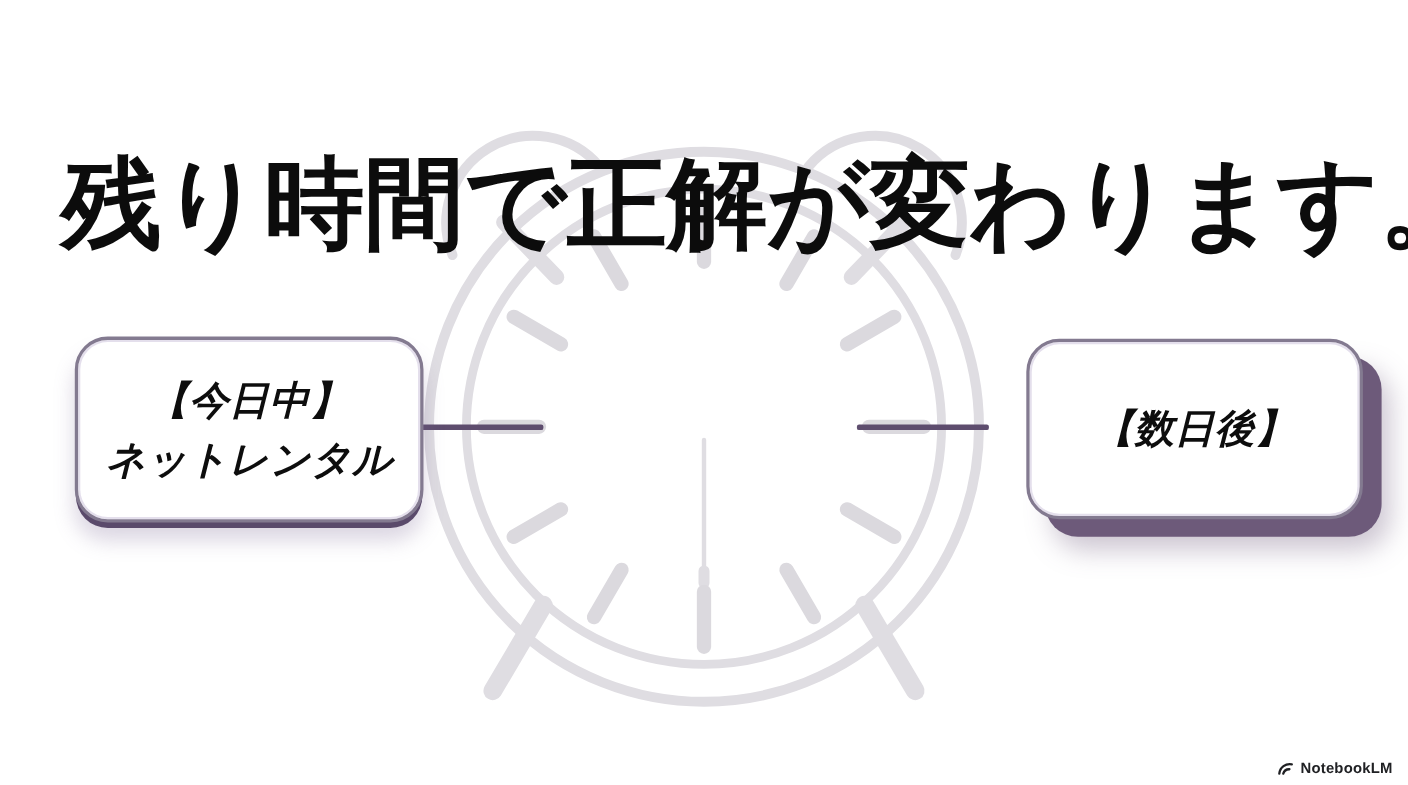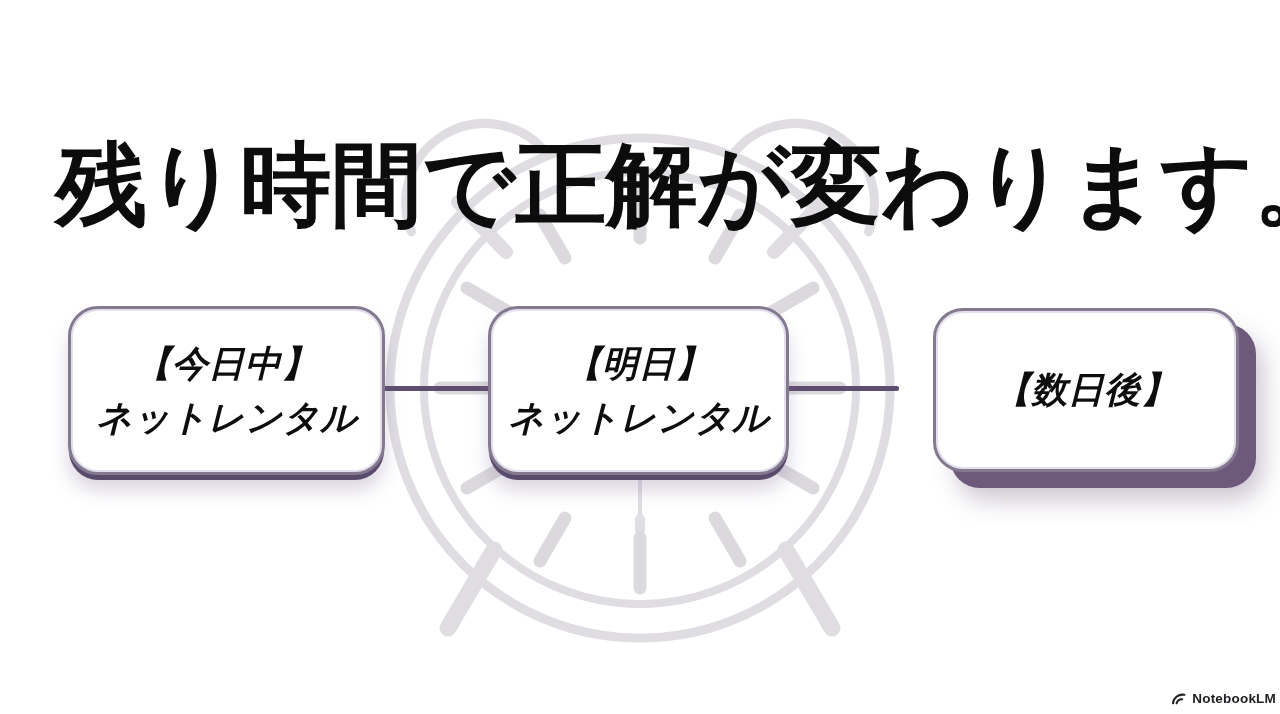--- a/index.html
+++ b/index.html
@@ -47,21 +47,21 @@
       inset 0 0 0 2px rgba(196,184,212,0.45);
     margin-left: 40px;
   }
   .card .line{
     font-size:36px;font-weight:900;color:#0d0d0d;line-height:1.5;
     letter-spacing:0.5px;white-space:nowrap;font-style:italic;
   }
 
   
   .brand{
-    position:absolute;right:4px;bottom:8px;
+    position:absolute;right:14px;bottom:8px;
     display:flex;align-items:center;gap:5px;
   }
   .brand .mark{display:block;}
   .brand .wordmark{
     font-size:13.5px;font-weight:700;color:#202124;letter-spacing:0.2px;
   }
 </style>
 </head>
 <body>
 
@@ -105,24 +105,20 @@
   <h1 class="slide-title">残り時間で正解が変わります。</h1>
 
   <div class="connector c1"></div>
   <div class="connector c2"></div>
 
   <div class="card today">
     <div class="line">【今日中】</div>
     <div class="line">ネットレンタル</div>
   </div>
 
-  <div class="card tomorrow">
-    <div class="line">【明日】</div>
-    <div class="line">ネットレンタル</div>
-  </div>
 
   <div class="card later">
     <div class="line">【数日後】</div>
   </div>
 
   <div class="brand">
     <svg class="mark" width="16" height="14" viewBox="0 0 16 14" aria-hidden="true">
       <g stroke="#202124" stroke-width="2.1" fill="none" stroke-linecap="round">
         <path d="M2 11.3 A 9.6 9.6 0 0 1 13.4 2.8"></path>
         <path d="M5.6 11.3 A 5.6 5.6 0 0 1 11.2 7.3"></path>

